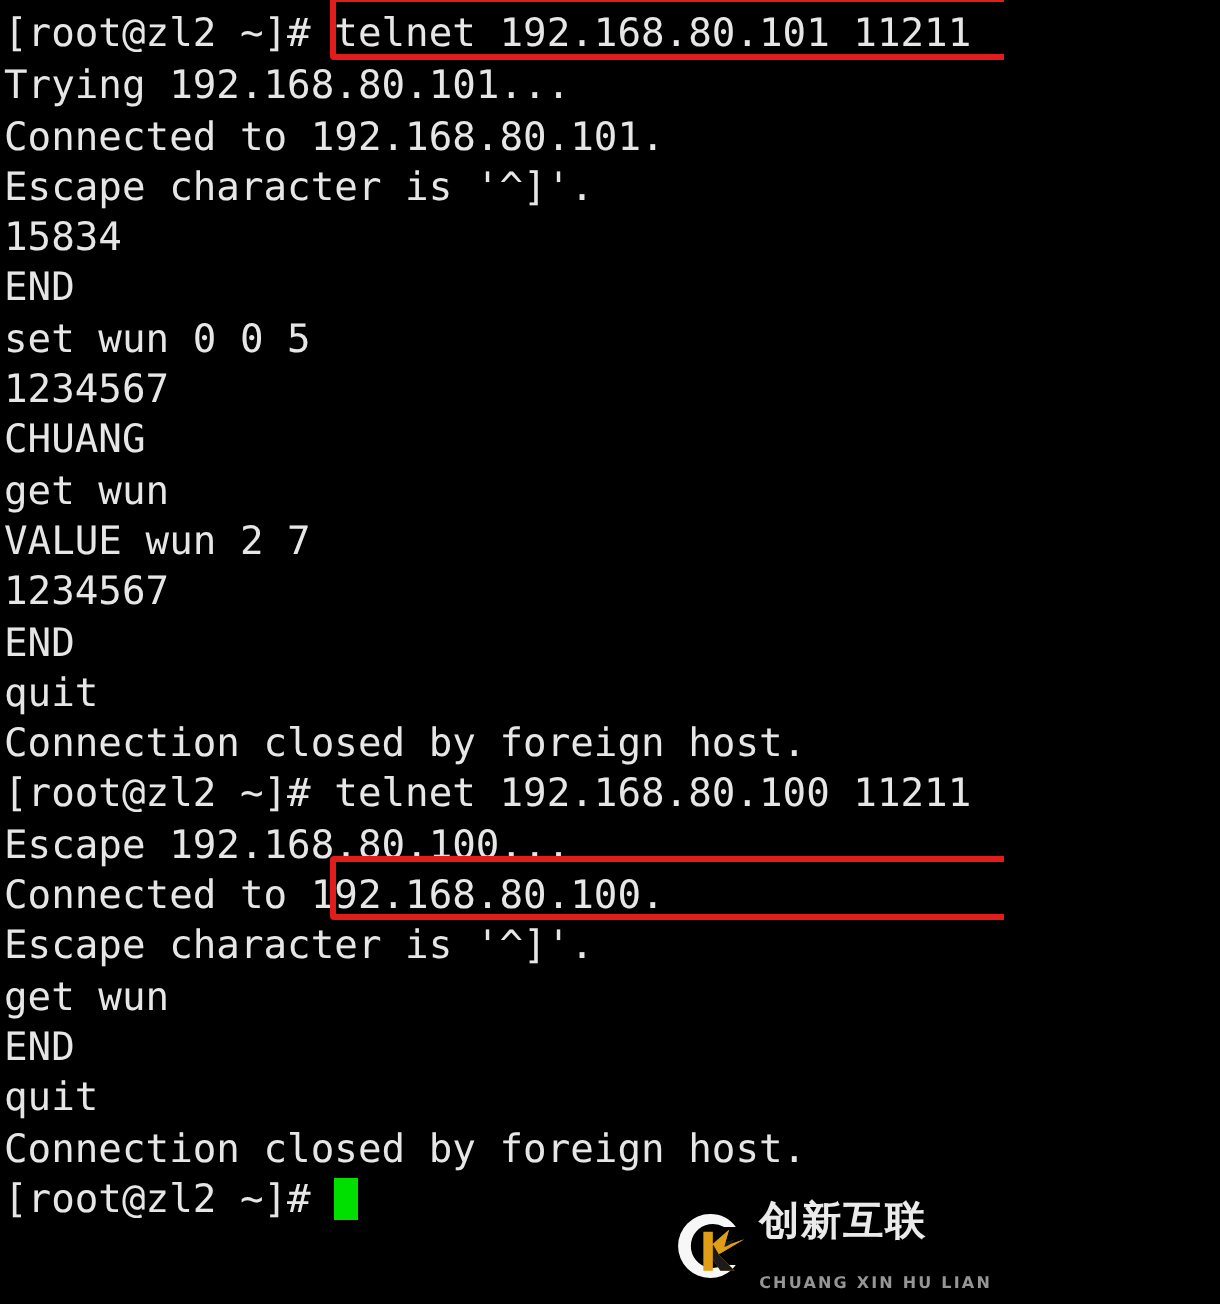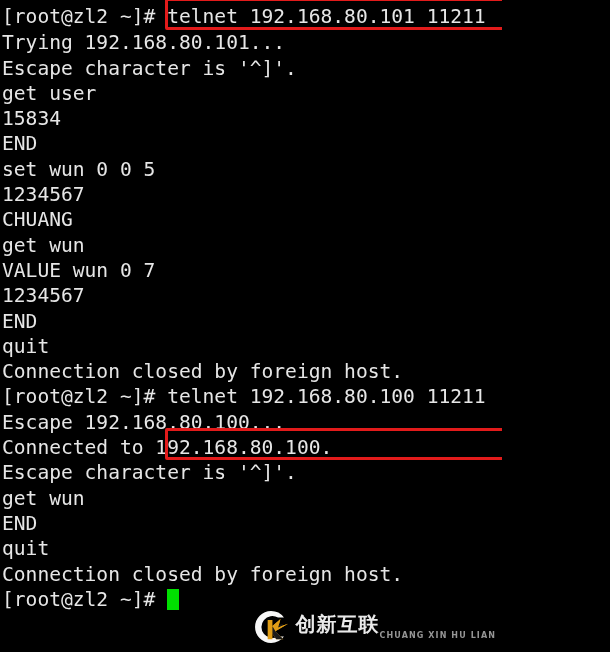--- a/index.html
+++ b/index.html
@@ -76,21 +76,21 @@
     gap: 6px;
     opacity: 0.97;
   }
   #wm-logo {
     width: 38px;
     height: 38px;
     flex: 0 0 auto;
   }
   #wm-text {
     display: flex;
-    flex-direction: row;
+    flex-direction: column;
     justify-content: center;
     line-height: 1;
   }
   #wm-cn {
     font-family: "DejaVu Sans", "Liberation Sans", sans-serif;
     font-size: 20px;
     font-weight: bold;
     color: #f2f2f2;
     letter-spacing: 1px;
   }
@@ -104,29 +104,29 @@
   }
 </style>
 </head>
 <body>
 
 <div id="terminal">
 
   <div class="screen">
     <div class="line first">[root@zl2 ~]# telnet 192.168.80.101 11211</div>
     <div class="line">Trying 192.168.80.101...</div>
+    <div class="line">Connected to 192.168.80.101.</div>
     <div class="line">Escape character is '^]'.</div>
-    <div class="line">get user</div>
     <div class="line">15834</div>
     <div class="line">END</div>
     <div class="line">set wun 0 0 5</div>
     <div class="line">1234567</div>
     <div class="line">CHUANG</div>
     <div class="line">get wun</div>
-    <div class="line">VALUE wun 0 7</div>
+    <div class="line">VALUE wun 2 7</div>
     <div class="line">1234567</div>
     <div class="line">END</div>
     <div class="line">quit</div>
     <div class="line">Connection closed by foreign host.</div>
     <div class="line">[root@zl2 ~]# telnet 192.168.80.100 11211</div>
     <div class="line">Escape 192.168.80.100...</div>
     <div class="line">Connected to 192.168.80.100.</div>
     <div class="line">Escape character is '^]'.</div>
     <div class="line">get wun</div>
     <div class="line">END</div>

